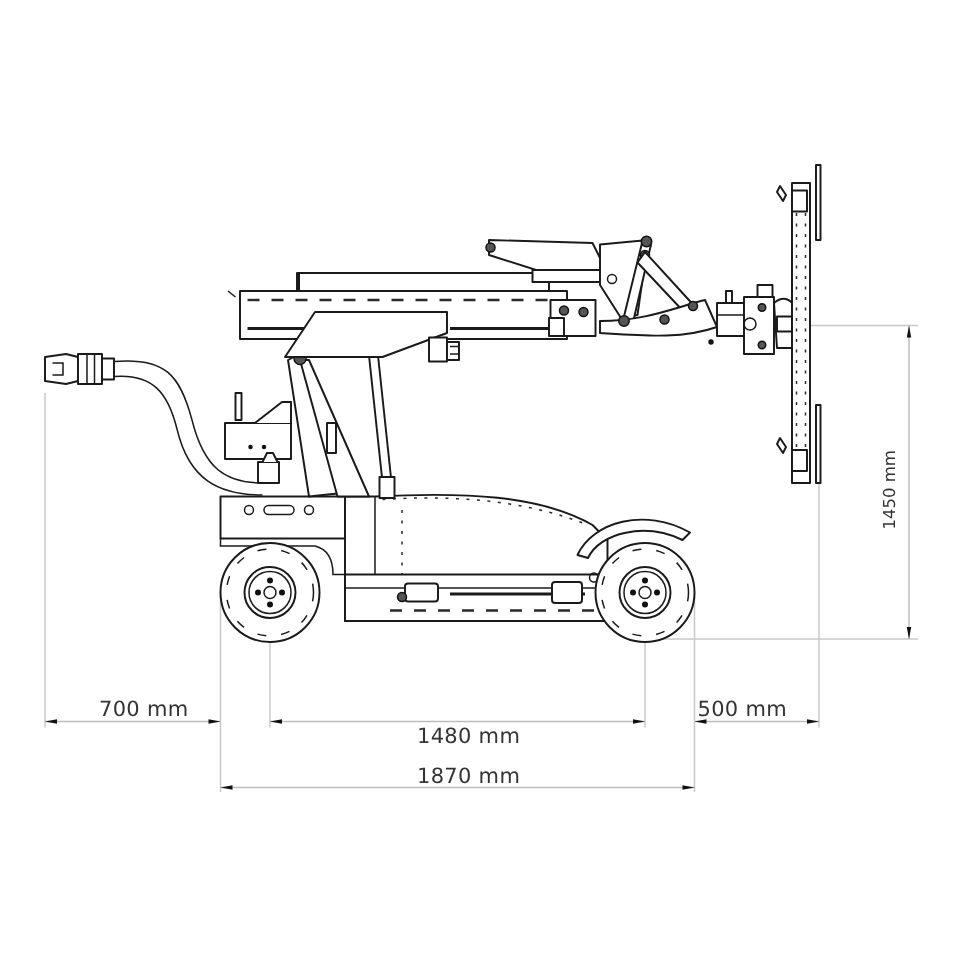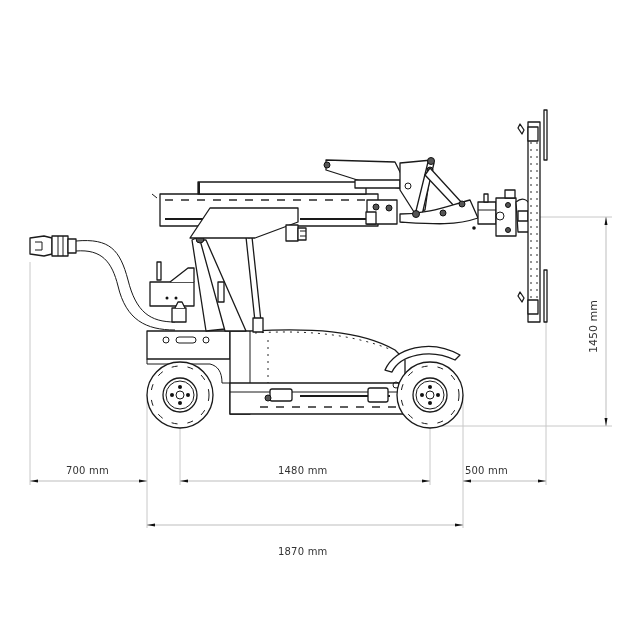--- a/index.html
+++ b/index.html
@@ -8,21 +8,21 @@
   .ln { stroke: #1a1a1a; stroke-width: 1.3; fill: #ffffff; stroke-linejoin: round; }
   .ln2 { stroke: #1a1a1a; stroke-width: 1; fill: none; }
   .thick { stroke: #1a1a1a; stroke-width: 2; fill: none; }
   .dash { stroke: #2a2a2a; stroke-width: 1; fill: none; stroke-dasharray: 2 5; }
   .dash2 { stroke: #2a2a2a; stroke-width: 1.6; fill: none; stroke-dasharray: 8 8; }
   .ext { stroke: #c8c8c8; stroke-width: 1; fill: none; }
   .dim { stroke: #bdbdbd; stroke-width: 1; fill: none; }
   .arrow { fill: #111111; }
   .pin { fill: #555555; stroke: #111; stroke-width: 1; }
   .dot { fill: #111; }
-  .label { position: absolute; font-size: 10px; color: #333333; white-space: nowrap; letter-spacing: 0.2px; }
+  .label { position: absolute; font-size: 14px; color: #333333; white-space: nowrap; letter-spacing: 0.2px; }
   .vlabel { position: absolute; font-size: 11px; color: #333333; white-space: nowrap; transform: rotate(-90deg); transform-origin: center center; }
 </style>
 </head>
 <body>
 
 <svg width="640" height="640" viewBox="0 0 640 640">
 
   <g>
     <line class="ext" x1="30" y1="262" x2="30" y2="485"></line>
     <line class="ext" x1="147" y1="395" x2="147" y2="528"></line>
@@ -192,16 +192,16 @@
     <rect class="ln" x="528" y="127" width="10" height="14"></rect>
     <rect class="ln" x="528" y="300" width="10" height="14"></rect>
     <path class="ln" d="M524,130 L520,124 L518,128 L522,134 Z"></path>
     <path class="ln" d="M524,298 L520,292 L518,296 L522,302 Z"></path>
     <rect class="ln" x="544" y="110" width="3" height="50"></rect>
     <rect class="ln" x="544" y="270" width="3" height="52"></rect>
   </g>
 </svg>
 
 <span class="label" style="left:66px; top:465px;">700 mm</span>
-<span class="label" style="left:278px; top:465px;">1480 mm</span>
+<span class="label" style="left:278px; top:483px;">1480 mm</span>
 <span class="label" style="left:465px; top:465px;">500 mm</span>
-<span class="label" style="left:278px; top:510px;margin-top:36px;">1870 mm</span>
+<span class="label" style="left:278px; top:510px;">1870 mm</span>
 <span class="vlabel" style="left:567px; top:320px;">1450 mm</span>
 
 </body></html>

